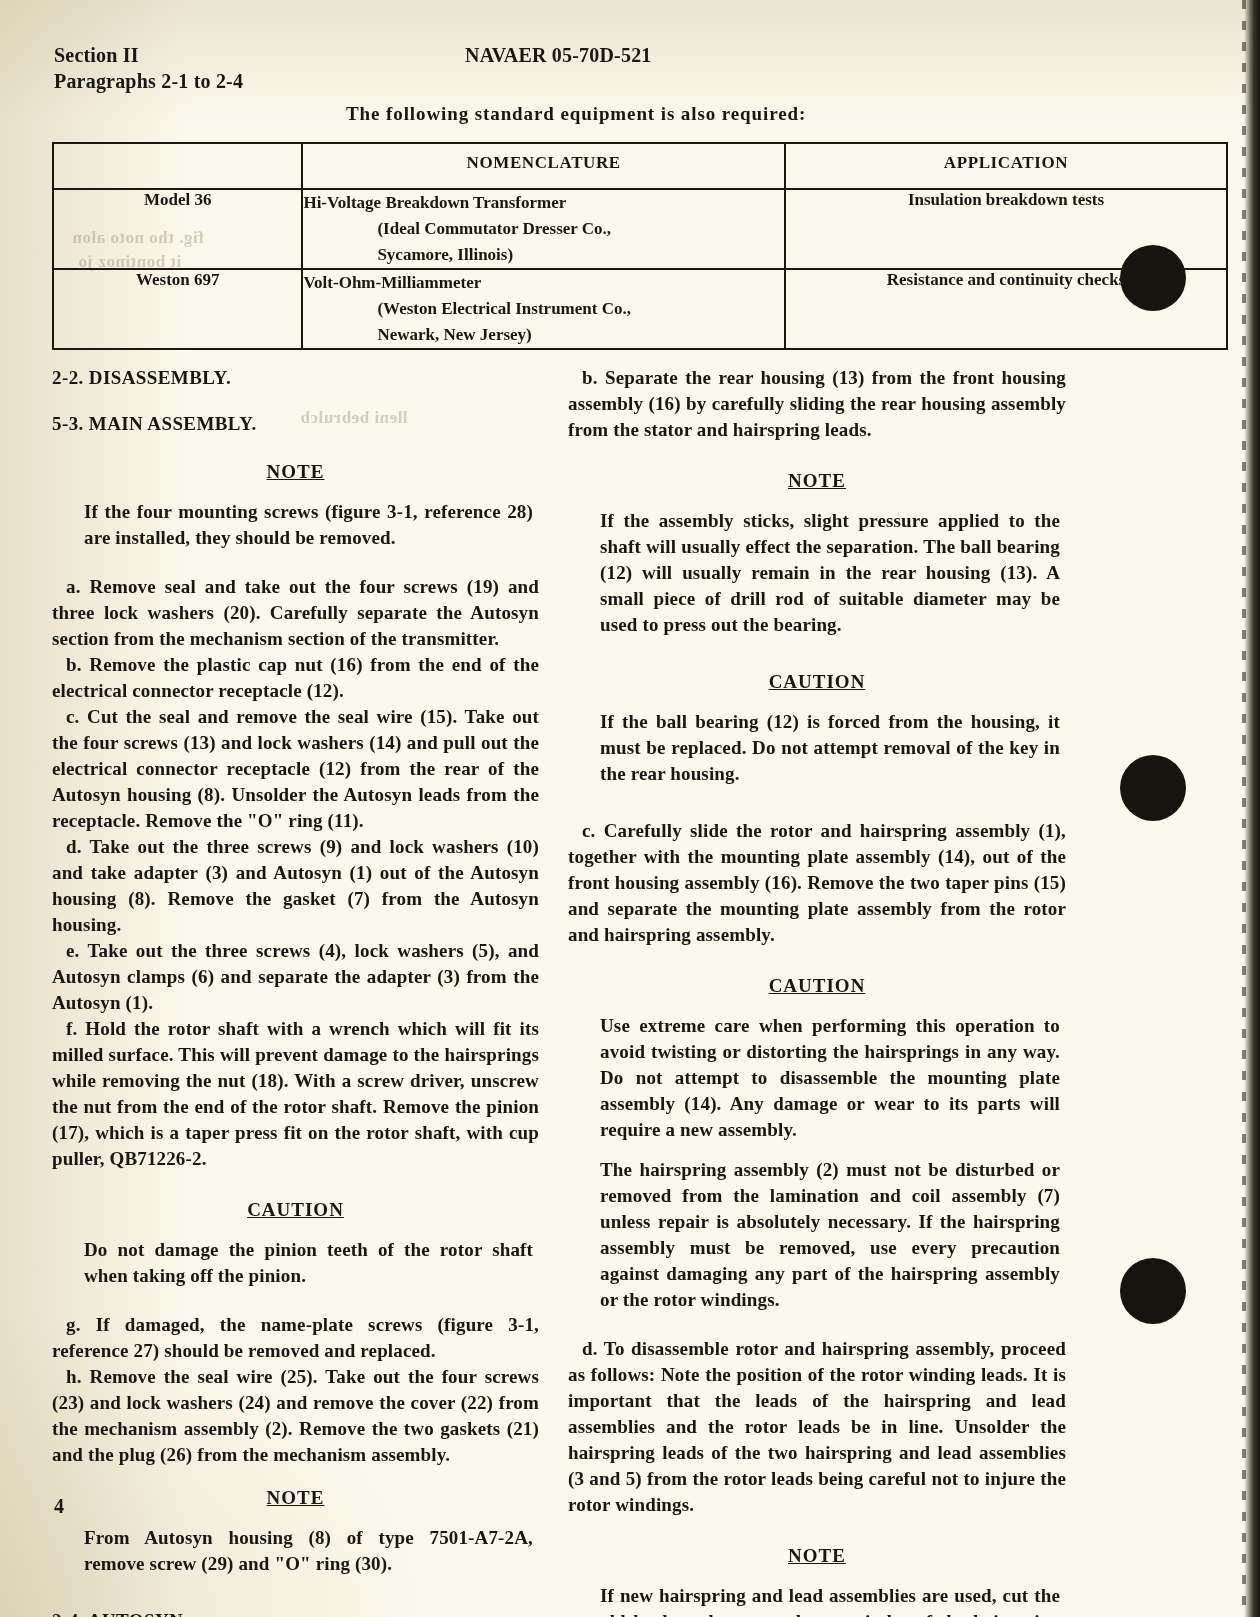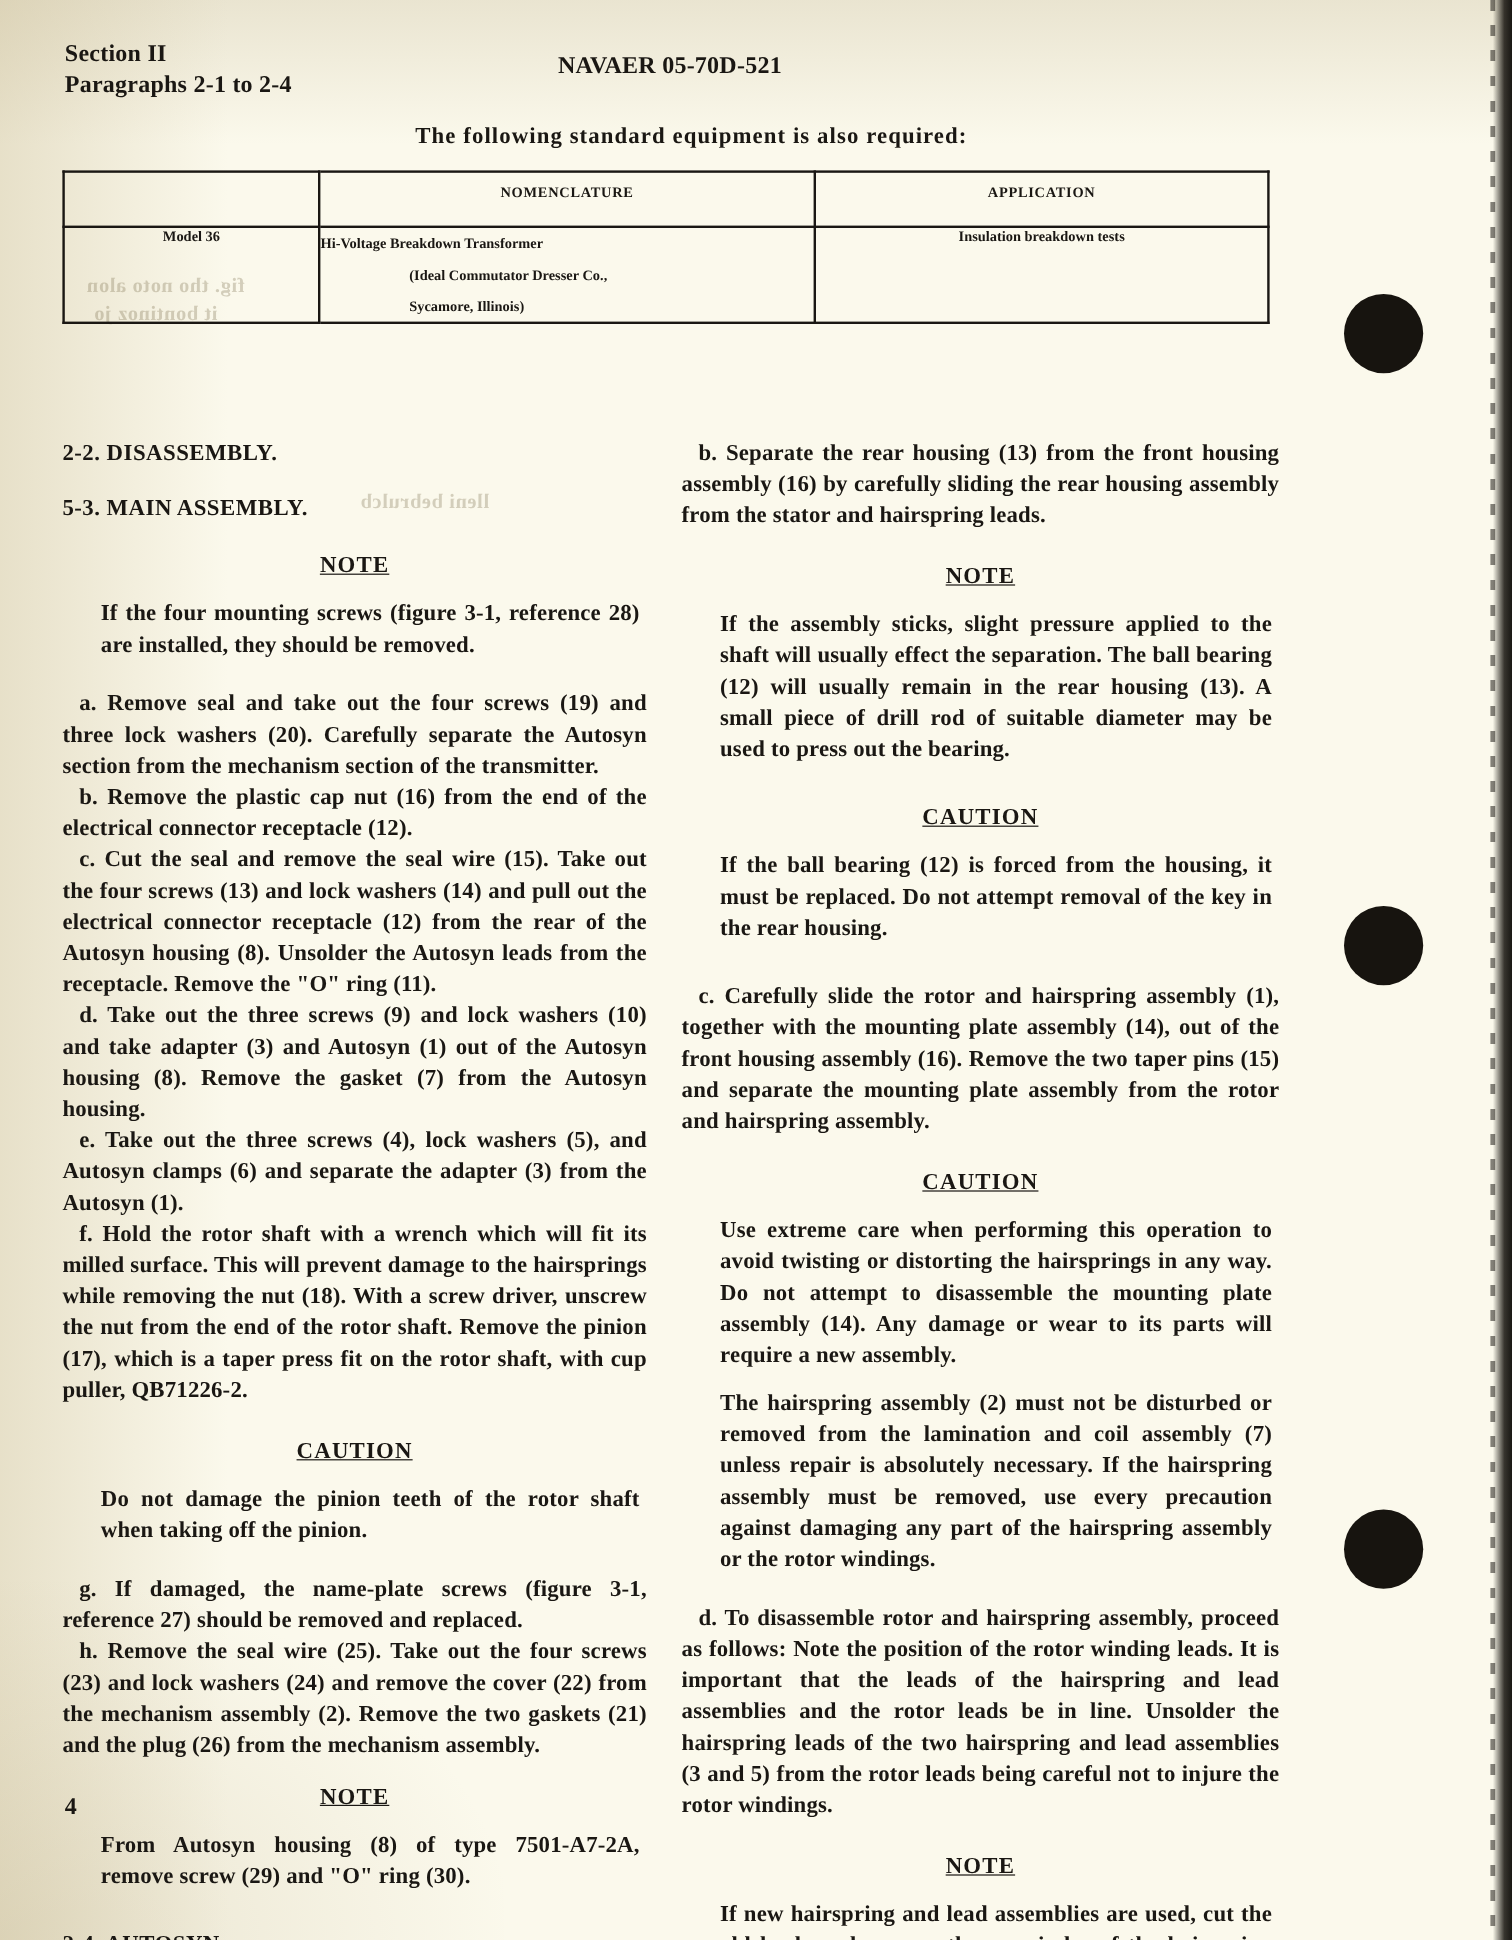--- a/index.html
+++ b/index.html
@@ -48,40 +48,40 @@
   
   .hole {
     position: absolute;
     width: 66px; height: 66px;
     border-radius: 50%;
     background: #17140f;
   }
 
   
   .hdr-left {
-    position: absolute; left: 54px; top: 32px;
+    position: absolute; left: 54px; top: 42px;
     font-size: 20px; line-height: 26px; font-weight: bold;
     letter-spacing: .2px;
   }
   .hdr-center {
     position: absolute; left: 465px; top: 44px;
     font-size: 20px; font-weight: bold; letter-spacing: .2px;
   }
   .intro-line {
     position: absolute; left: 310px; top: 103px;
     font-size: 19px; font-weight: bold; letter-spacing: .9px; margin-left: 36px;
   }
 
   
   table.equip {
     position: absolute;
     left: 52px; top: 142px;
-    width: 1006px;
+    width: 1176px;
     border-collapse: collapse;
-    font-size: 12px;
+    font-size: 17px;
     font-weight: bold;
   }
   table.equip td, table.equip th {
     border: 2.5px solid #1a1713;
     padding: 0;
     vertical-align: top;
     font-weight: bold;
   }
   table.equip th { font-weight: bold; }
   .col-model { width: 213px; }
@@ -189,20 +189,29 @@
     <tbody>
       <tr>
         <td class="cell-model">Model 36</td>
         <td class="cell-nom">
           <span>Hi-Voltage Breakdown Transformer</span>
           <span class="ind">(Ideal Commutator Dresser Co.,</span>
           <span class="ind">Sycamore, Illinois)</span>
         </td>
         <td class="cell-app">Insulation breakdown tests</td>
       </tr>
+      <tr>
+        <td class="cell-model">Weston 697</td>
+        <td class="cell-nom">
+          <span>Volt-Ohm-Milliammeter</span>
+          <span class="ind">(Weston Electrical Instrument Co.,</span>
+          <span class="ind">Newark, New Jersey)</span>
+        </td>
+        <td class="cell-app">Resistance and continuity checks</td>
+      </tr>
     </tbody>
   </table>
 
   <div class="col col-left">
     <div class="head">2-2. DISASSEMBLY.</div>
     <div class="head sp">5-3. MAIN ASSEMBLY.</div>
 
     <div class="centered-label">NOTE</div>
     <div class="block">If the four mounting screws (figure 3-1, reference 28) are installed, they should be removed.</div>
 

